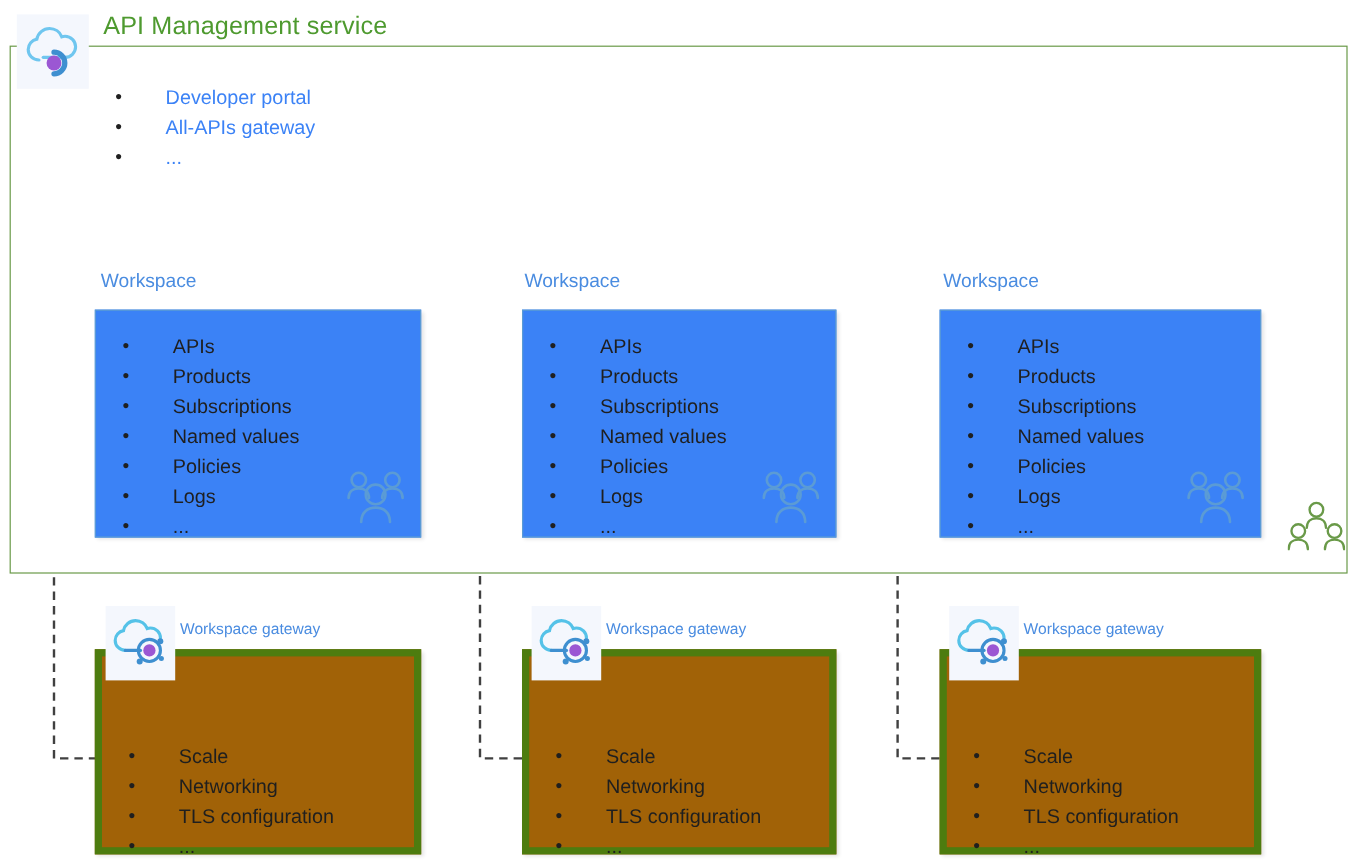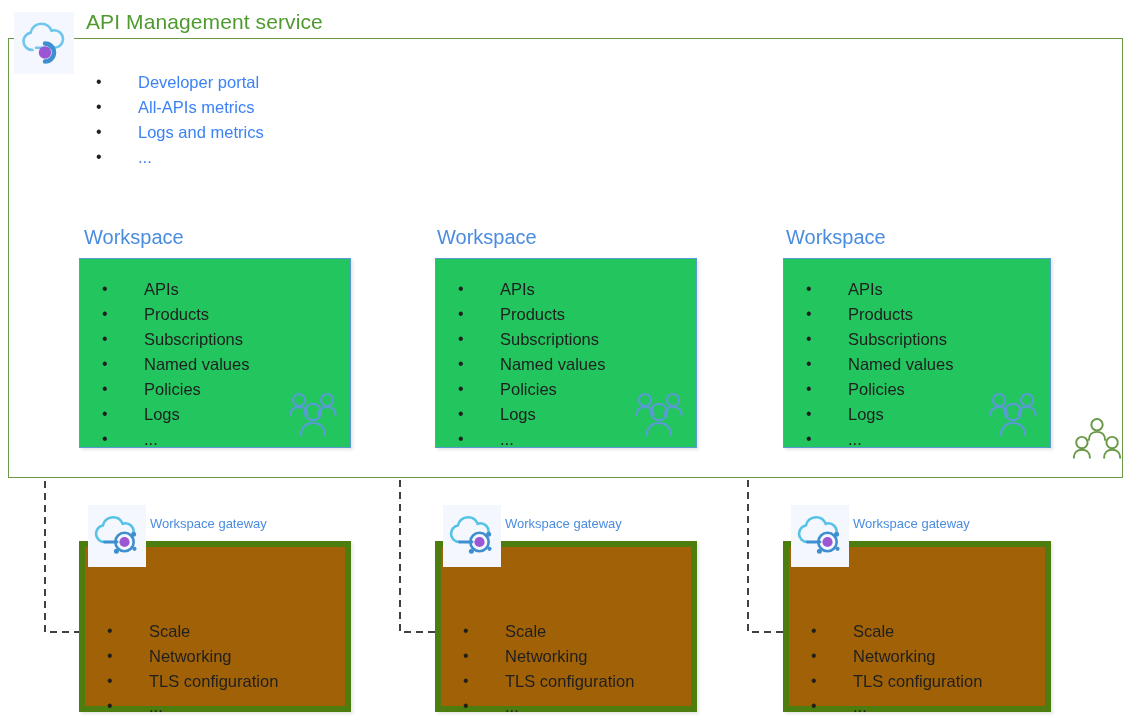--- a/index.html
+++ b/index.html
@@ -47,26 +47,26 @@
   }
   .blist li::before{
     content:"\2022";
     position:absolute; left:12px; top:-1px;
     font-size:16px; color:#1f1f1f;
   }
 
   
   .ws-label{
     position:absolute;
-    font-size:20px; color:#4a8ce0; white-space:nowrap;
+    font-size:16px; color:#4a8ce0; white-space:nowrap;
   }
   .ws-box{
     position:absolute;
     border:1px solid #5b9bd5;
-    background:#22c55e;
+    background:#3b82f6;
     box-sizing:border-box;
     box-shadow:2px 2px 3px rgba(0,0,0,.10);
   }
   .ws-box .blist{
     position:absolute; left:10px; top:18px;
     font-size:16.5px; line-height:25px;
   }
   .people-icon{
     position:absolute; right:10px; bottom:10px;
     width:54px;height:46px;
@@ -142,22 +142,21 @@
       <path d="M36.2,30.8 L18,30.8" fill="none" stroke="#6fc6ef" stroke-width="2.6" stroke-linecap="round"></path>
       <path d="M27,26.5 A9,9 0 1 1 27,44.5" fill="none" stroke="#3e8fd0" stroke-width="4.4" stroke-linecap="round"></path>
       <circle cx="27" cy="35.5" r="6.2" fill="#9b57d3"></circle>
     </svg>
   </div>
   <div class="apim-title">API Management service</div>
 
   <div class="apim-list">
     <ul class="blist">
       <li>Developer portal</li>
-      <li>All-APIs metrics</li>
-      <li>Logs and metrics</li>
+      <li>All-APIs gateway</li>
       <li>...</li>
     </ul>
   </div>
 
   <div class="ws-label" style="left:84px;top:226px;">Workspace</div>
   <div class="ws-box" style="left:79px;top:258px;width:272px;height:190px;">
     <ul class="blist">
       <li>APIs</li>
       <li>Products</li>
       <li>Subscriptions</li>

